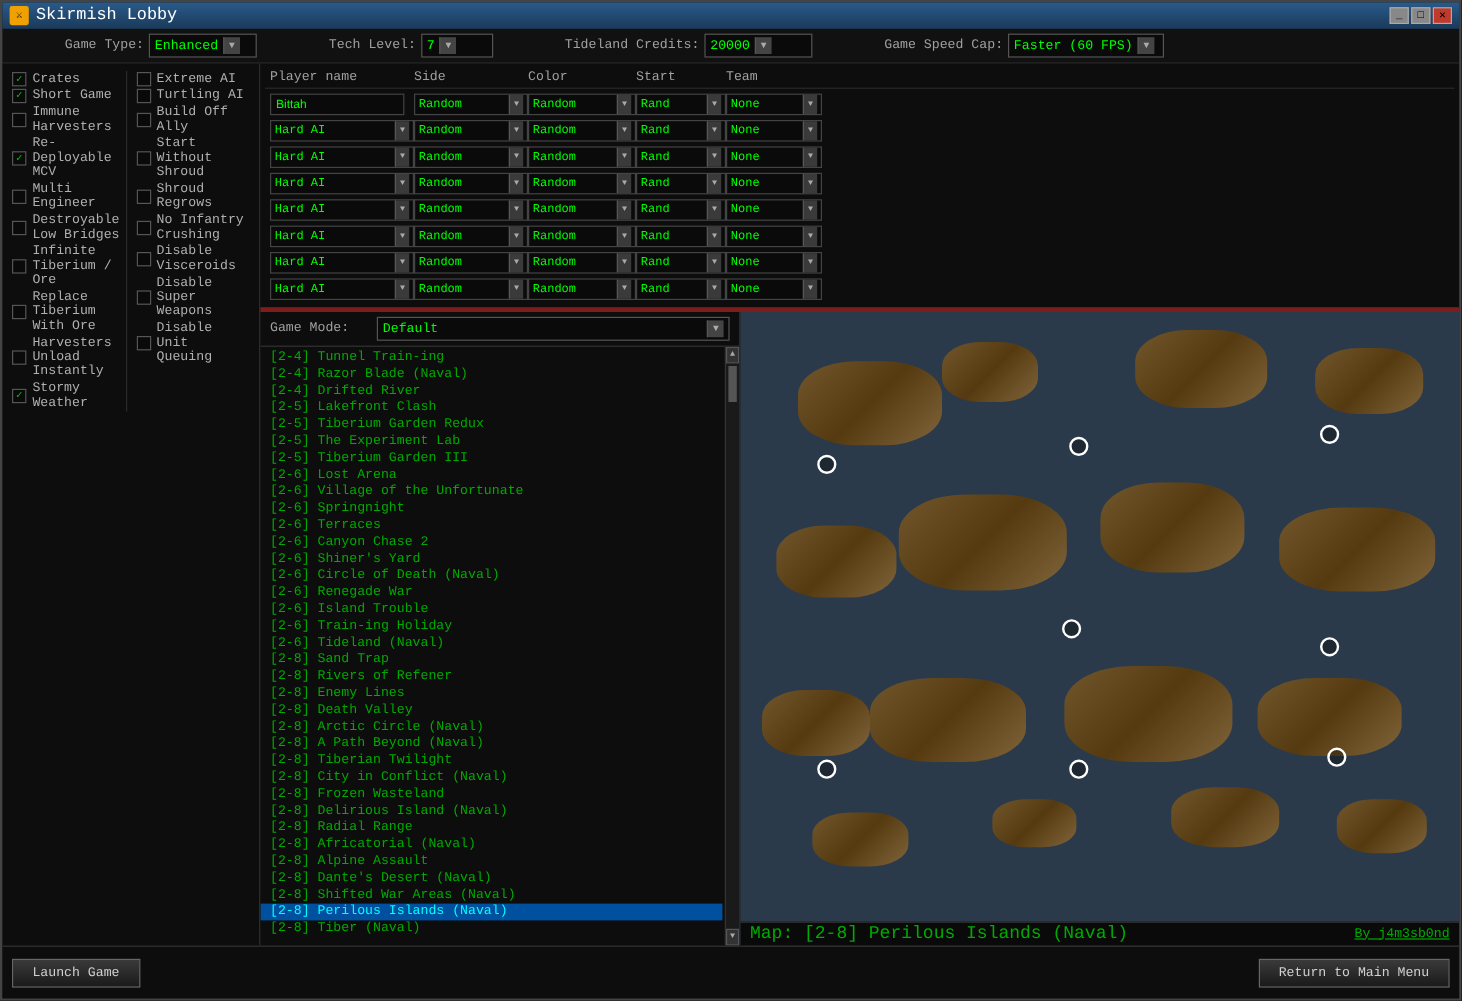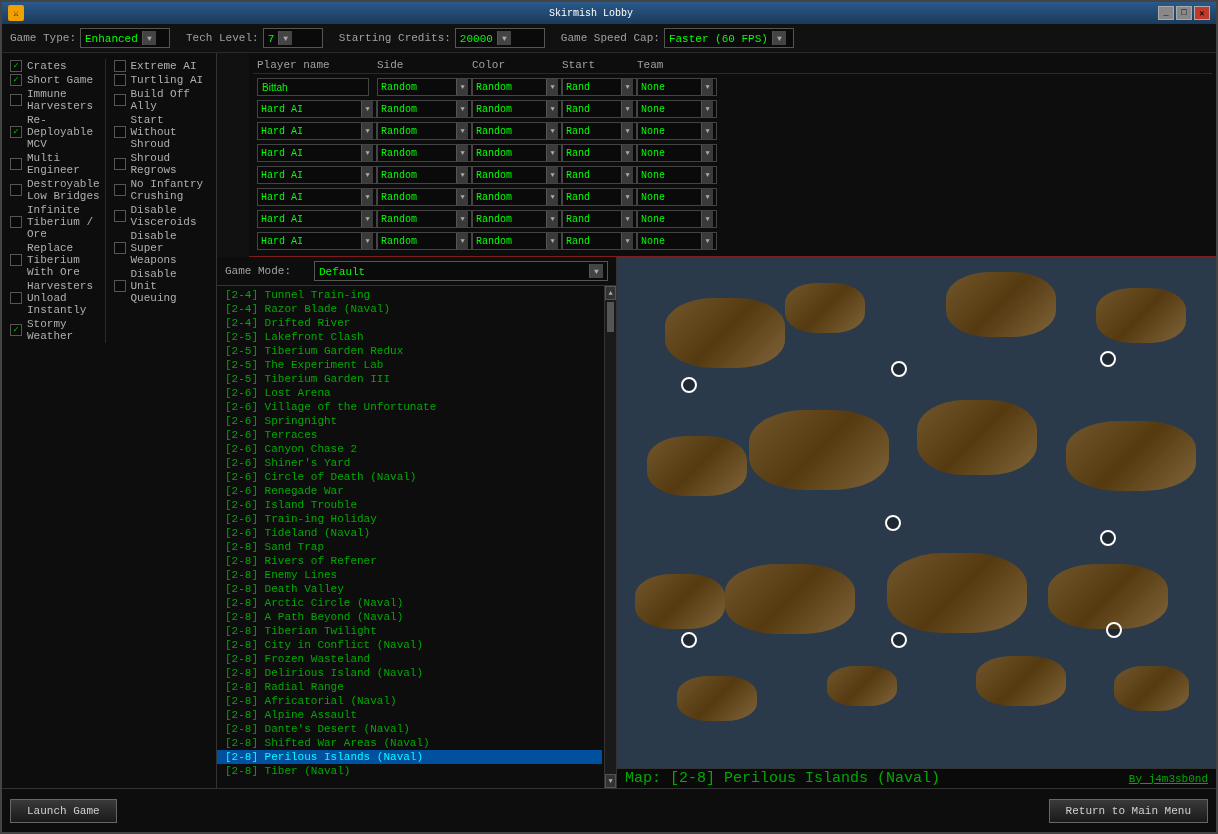--- a/index.html
+++ b/index.html
@@ -31,23 +31,22 @@
     }
     .title-bar-icon {
       width: 16px; height: 16px;
       background: #f0a000;
       border-radius: 2px;
       display: flex; align-items: center; justify-content: center;
       font-size: 9px; color: #000;
     }
     .title-bar-text {
       color: #fff;
-      font-size: 10px;
+      font-size: 14px;
       flex: 1;
-      text-align: center;
     }
     .title-bar-buttons {
       display: flex; gap: 2px;
     }
     .tb-btn {
       width: 16px; height: 14px;
       background: #888;
       border: 1px solid #aaa;
       cursor: pointer;
       display: flex; align-items: center; justify-content: center;
@@ -71,20 +70,21 @@
       border-bottom: 1px solid #2a2a2a;
     }
     .setting-group {
       display: flex;
       align-items: center;
       gap: 4px;
     }
     .setting-label {
       color: #a0a0a0;
       white-space: nowrap;
+      margin-left: 44px;
     }
     .dropdown {
       background: #0a0a0a;
       border: 1px solid #555;
       color: #00ff00;
       padding: 2px 4px;
       height: 20px;
       display: flex;
       align-items: flex-end;
       gap: 4px;
@@ -142,23 +142,22 @@
     }
     .cb-label { color: #b0b0b0; }
 
     .right-panel {
       display: flex;
       flex-direction: column;
       flex: 1;
     }
     .players-section {
       background: #0d0d0d;
-      border-bottom: 1px solid #7f1d1d;
+      border-bottom: 4px solid #7f1d1d;
       padding: 4px;
-      margin-left: 32px;
     }
     .players-header {
       display: flex;
       gap: 0;
       padding: 2px 4px;
       border-bottom: 1px solid #2a2a2a;
       margin-bottom: 2px;
     }
     .ph-col { color: #a0a0a0; }
     .ph-player { width: 120px; }
@@ -339,21 +338,21 @@
         </div>
       </div>
       <div class="setting-group">
         <span class="setting-label">Tech Level:</span>
         <div class="dropdown">
           <span>7</span>
           <div class="dropdown-arrow">▼</div>
         </div>
       </div>
       <div class="setting-group">
-        <span class="setting-label">Starting Credits:</span>
+        <span class="setting-label">Tideland Credits:</span>
         <div class="dropdown dropdown-wide">
           <span>20000</span>
           <div class="dropdown-arrow">▼</div>
         </div>
       </div>
       <div class="setting-group">
         <span class="setting-label">Game Speed Cap:</span>
         <div class="dropdown dropdown-xl">
           <span>Faster (60 FPS)</span>
           <div class="dropdown-arrow">▼</div>

